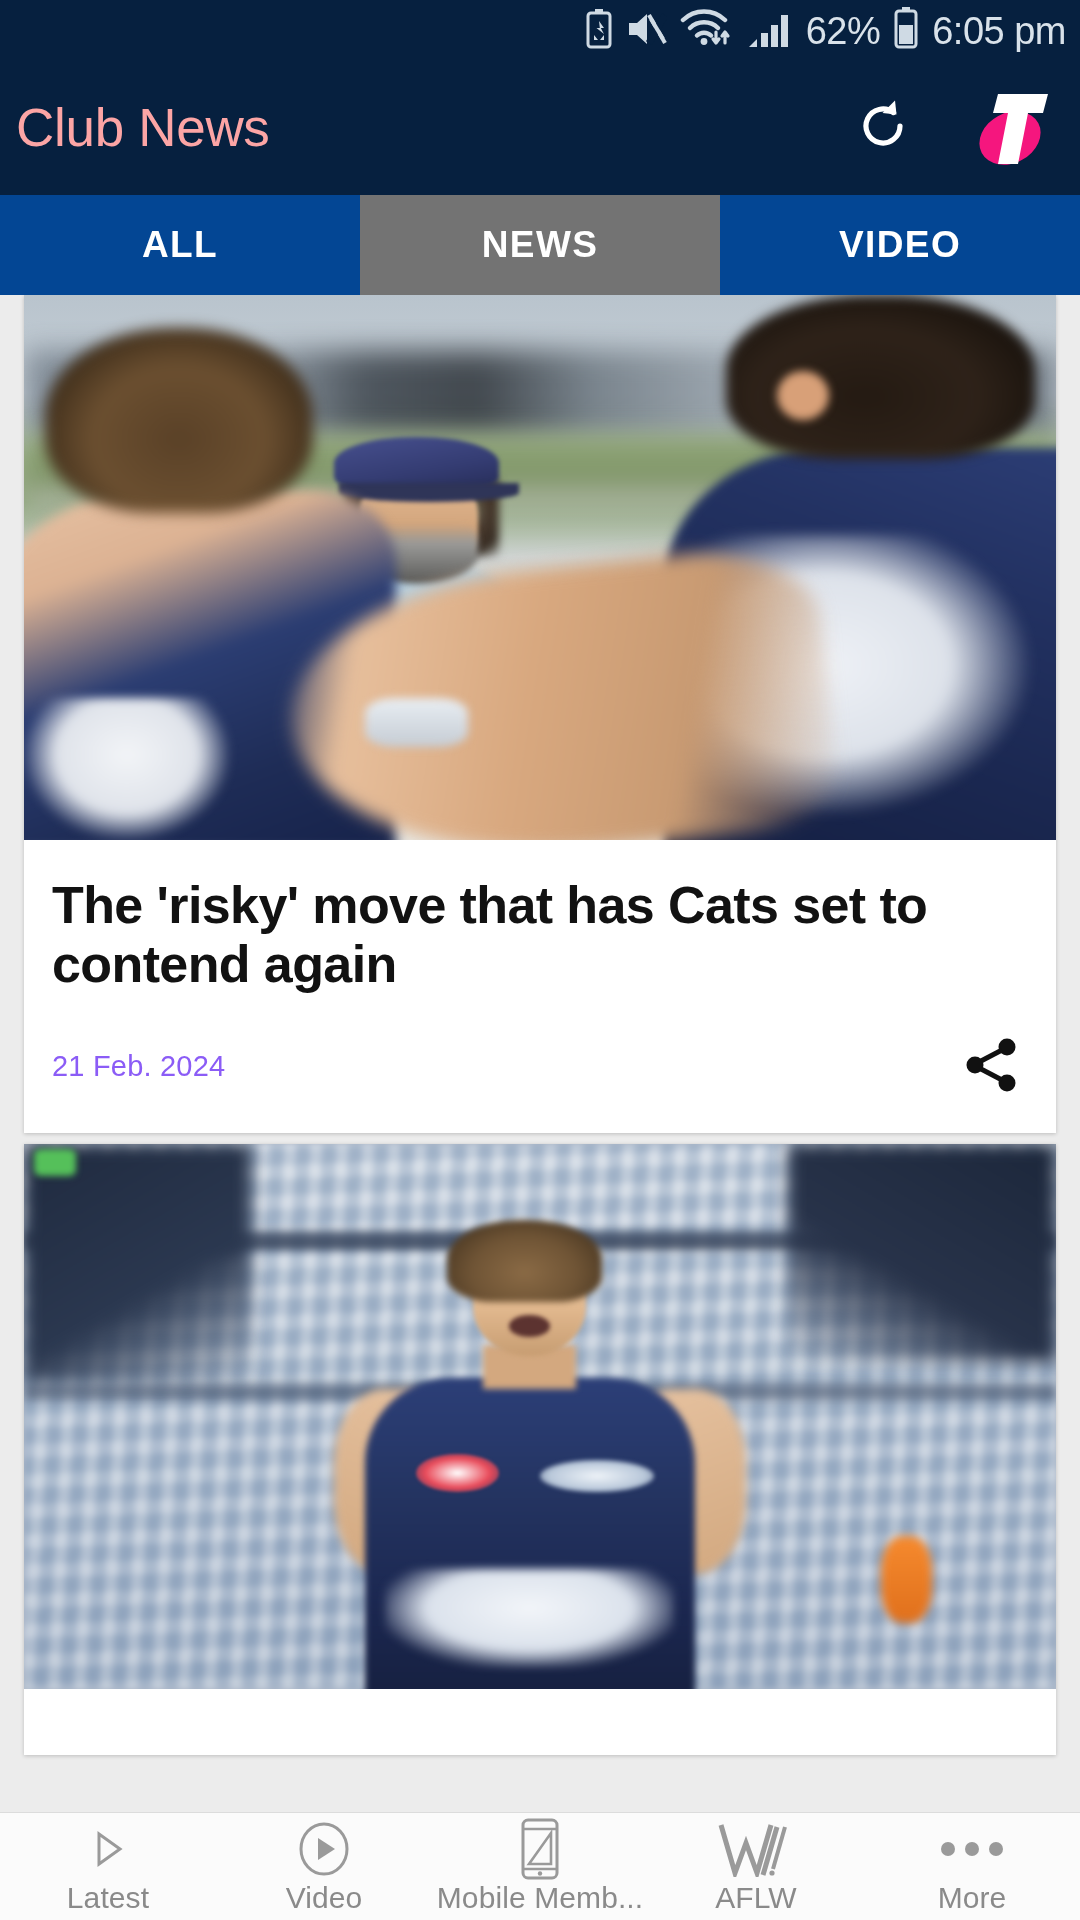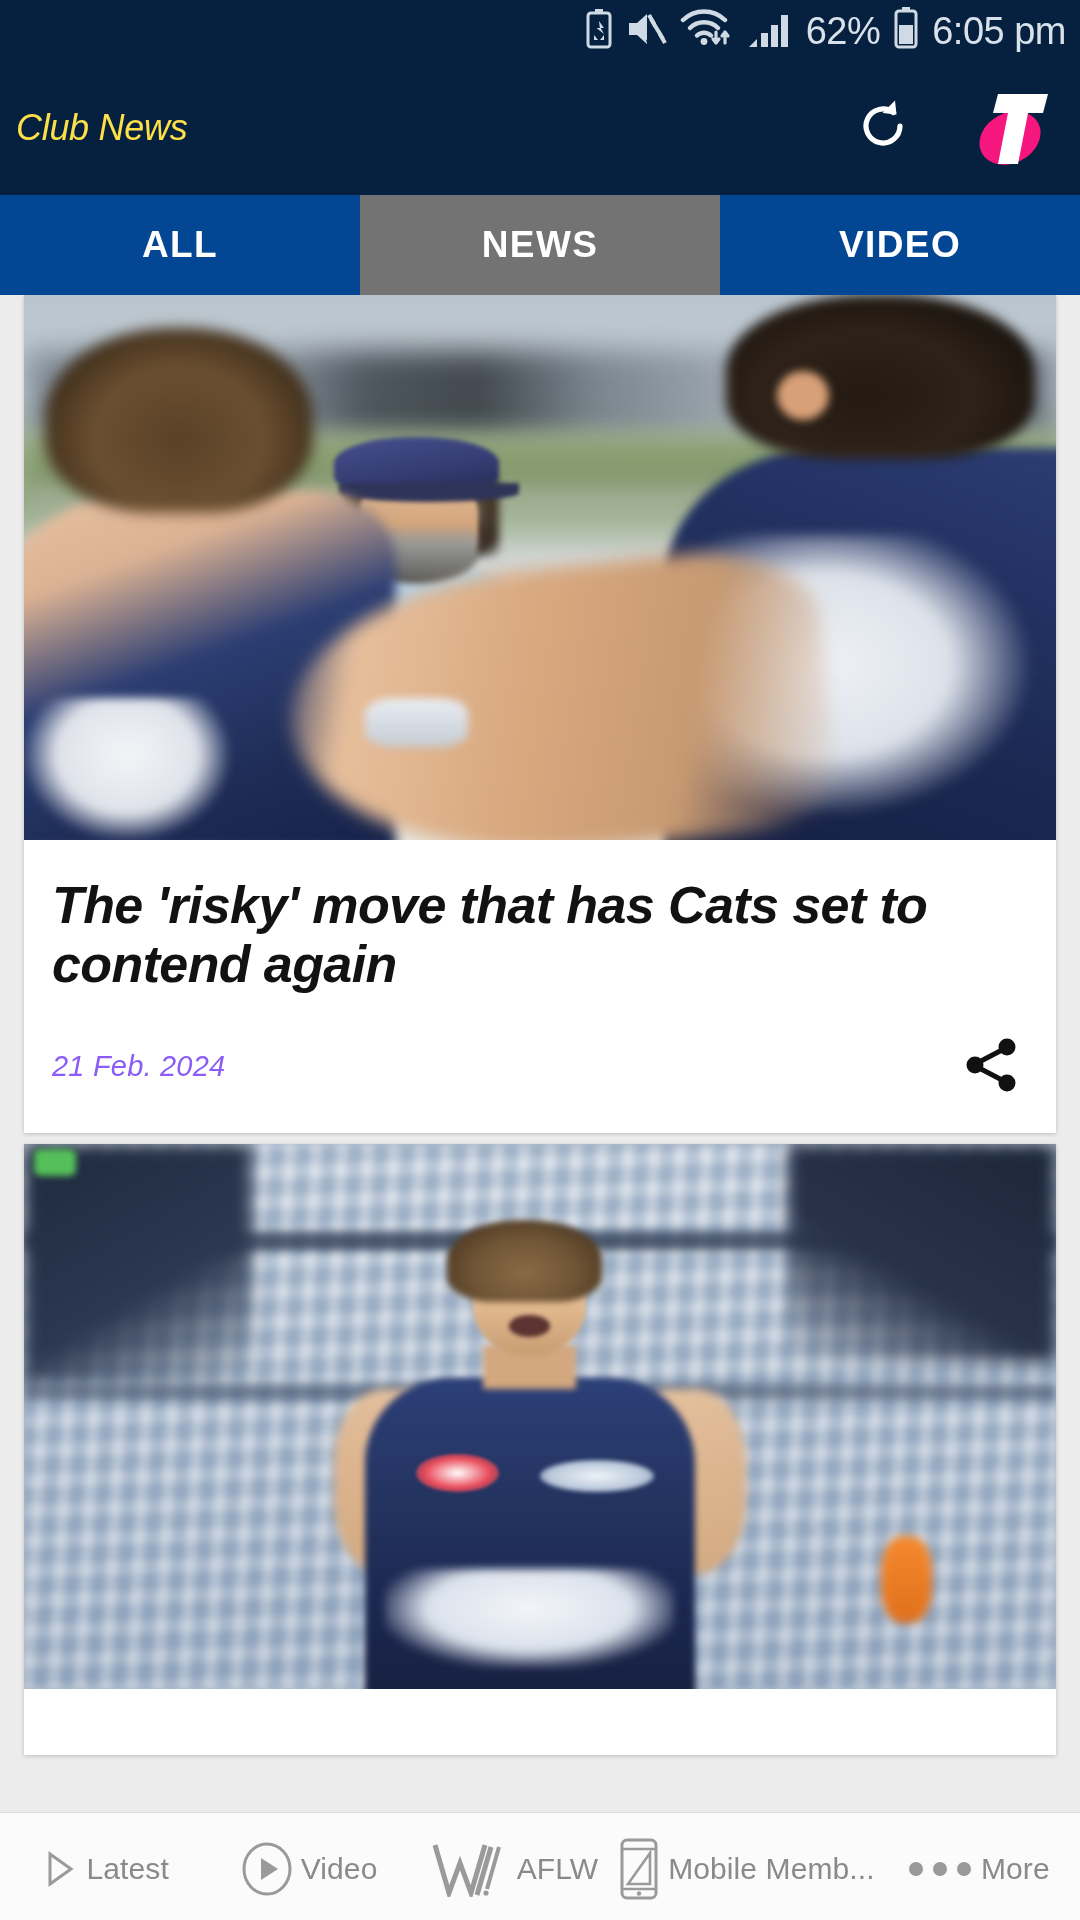--- a/index.html
+++ b/index.html
@@ -22,23 +22,22 @@
     font-family:"Liberation Sans", sans-serif; font-weight:400;
   }
   .sb-ico { display:block; }
 
   
   .appbar {
     height:135px; background:#06203f; display:flex; align-items:center;
     padding:0 26px 0 16px;
   }
   .appbar-title {
-    color:#fde047; font-size:36px; font-weight:400; letter-spacing:-0.3px;
+    color:#fca5a5; font-size:53px; font-weight:400; letter-spacing:-0.3px;
     flex:1;
-    font-style:italic;
   }
   .appbar-actions { display:flex; align-items:center; gap:48px; }
   .refresh-btn { width:74px; height:74px; display:flex; align-items:center; justify-content:center; }
   .telstra-logo { width:86px; height:84px; position:relative; }
 
   
   .tabbar { height:100px; display:flex; background:#034694; position:relative; }
   .tab {
     flex:1; display:flex; align-items:center; justify-content:center;
     color:#ffffff; font-size:37px; font-weight:700; letter-spacing:1.4px;
@@ -53,21 +52,21 @@
   .tab-arrow { display:none; }
   .tab.selected .tab-arrow { display:block; }
 
   
   .feed {
     position:absolute; top:295px; left:0; right:0; bottom:108px;
     background:#ececec; overflow:hidden; padding:0 24px;
   }
   .card {
     background:#ffffff; box-shadow:0 1px 4px rgba(0,0,0,0.20);
-    margin-bottom:11px; overflow:hidden;font-style:italic;
+    margin-bottom:11px; overflow:hidden;
   }
   .card-image { width:100%; height:545px; position:relative; overflow:hidden; }
   .card-body { padding:36px 28px 30px 28px; }
   .card-title {
     font-size:52px; font-weight:700; color:#121212; line-height:1.14;
     letter-spacing:-0.6px;
   }
   .card-meta {
     margin-top:36px; display:flex; align-items:center; justify-content:space-between;
   }
@@ -177,21 +176,21 @@
   .p2-orange { position:absolute; right:12%; top:72%; width:5%; height:16%;
     background:linear-gradient(180deg,#f68a2e 0%,#e0701c 100%); filter:blur(4px); border-radius:40%; }
 
   
   .bottomnav {
     position:absolute; left:0; right:0; bottom:0; height:108px;
     background:#fbfbfb; border-top:1px solid #dcdcdc;
     display:flex; align-items:stretch;
   }
   .nav-item {
-    flex:1; display:flex; flex-direction:row; align-items:center;
+    flex:1; display:flex; flex-direction:column; align-items:center;
     justify-content:center; gap:6px; padding-top:4px;
   }
   .nav-icon { height:52px; display:flex; align-items:center; justify-content:center; }
   .nav-label {
     font-size:30px; color:#8a8a8a; letter-spacing:0.1px;
     white-space:nowrap; max-width:100%; overflow:hidden; text-overflow:ellipsis;
   }
 </style>
 </head>
 <body>
@@ -376,45 +375,45 @@
         <svg width="56" height="56" viewBox="0 0 56 56">
           <ellipse cx="28" cy="28" rx="23" ry="25" fill="none" stroke="#9a9a9a" stroke-width="3"></ellipse>
           <path d="M22 17 L39 28 L22 39 Z" fill="#9a9a9a"></path>
         </svg>
       </span>
       <span class="nav-label">Video</span>
     </div>
 
     <div class="nav-item">
       <span class="nav-icon">
-        <svg width="82" height="56" viewBox="0 0 82 56">
-          <path d="M6 4 L20 52 L31 22 L42 52 L56 4" fill="none" stroke="#9a9a9a" stroke-width="5" stroke-linejoin="miter"></path>
-          <path d="M62 6 L48 54" fill="none" stroke="#9a9a9a" stroke-width="5"></path>
-          <path d="M70 6 L58 48" fill="none" stroke="#9a9a9a" stroke-width="4"></path>
-          <circle cx="57" cy="52" r="2.6" fill="#9a9a9a"></circle>
-        </svg>
-      </span>
-      <span class="nav-label">AFLW</span>
-    </div>
-
-    <div class="nav-item">
-      <span class="nav-icon">
         <svg width="46" height="62" viewBox="0 0 46 62">
           <rect x="6" y="2" width="34" height="58" rx="5" fill="none" stroke="#9a9a9a" stroke-width="3"></rect>
           <line x1="6" y1="11" x2="40" y2="11" stroke="#9a9a9a" stroke-width="2.4"></line>
           <line x1="6" y1="51" x2="40" y2="51" stroke="#9a9a9a" stroke-width="2.4"></line>
           <circle cx="23" cy="55.5" r="2.2" fill="#9a9a9a"></circle>
           <path d="M12 46 L34 15 L34 46 Z" fill="none" stroke="#9a9a9a" stroke-width="2.6"></path>
         </svg>
       </span>
       <span class="nav-label">Mobile Memb...</span>
     </div>
 
     <div class="nav-item">
       <span class="nav-icon">
+        <svg width="82" height="56" viewBox="0 0 82 56">
+          <path d="M6 4 L20 52 L31 22 L42 52 L56 4" fill="none" stroke="#9a9a9a" stroke-width="5" stroke-linejoin="miter"></path>
+          <path d="M62 6 L48 54" fill="none" stroke="#9a9a9a" stroke-width="5"></path>
+          <path d="M70 6 L58 48" fill="none" stroke="#9a9a9a" stroke-width="4"></path>
+          <circle cx="57" cy="52" r="2.6" fill="#9a9a9a"></circle>
+        </svg>
+      </span>
+      <span class="nav-label">AFLW</span>
+    </div>
+
+    <div class="nav-item">
+      <span class="nav-icon">
         <svg width="70" height="24" viewBox="0 0 70 24">
           <circle cx="11" cy="12" r="7" fill="#9a9a9a"></circle>
           <circle cx="35" cy="12" r="7" fill="#9a9a9a"></circle>
           <circle cx="59" cy="12" r="7" fill="#9a9a9a"></circle>
         </svg>
       </span>
       <span class="nav-label">More</span>
     </div>
 
   </div>

